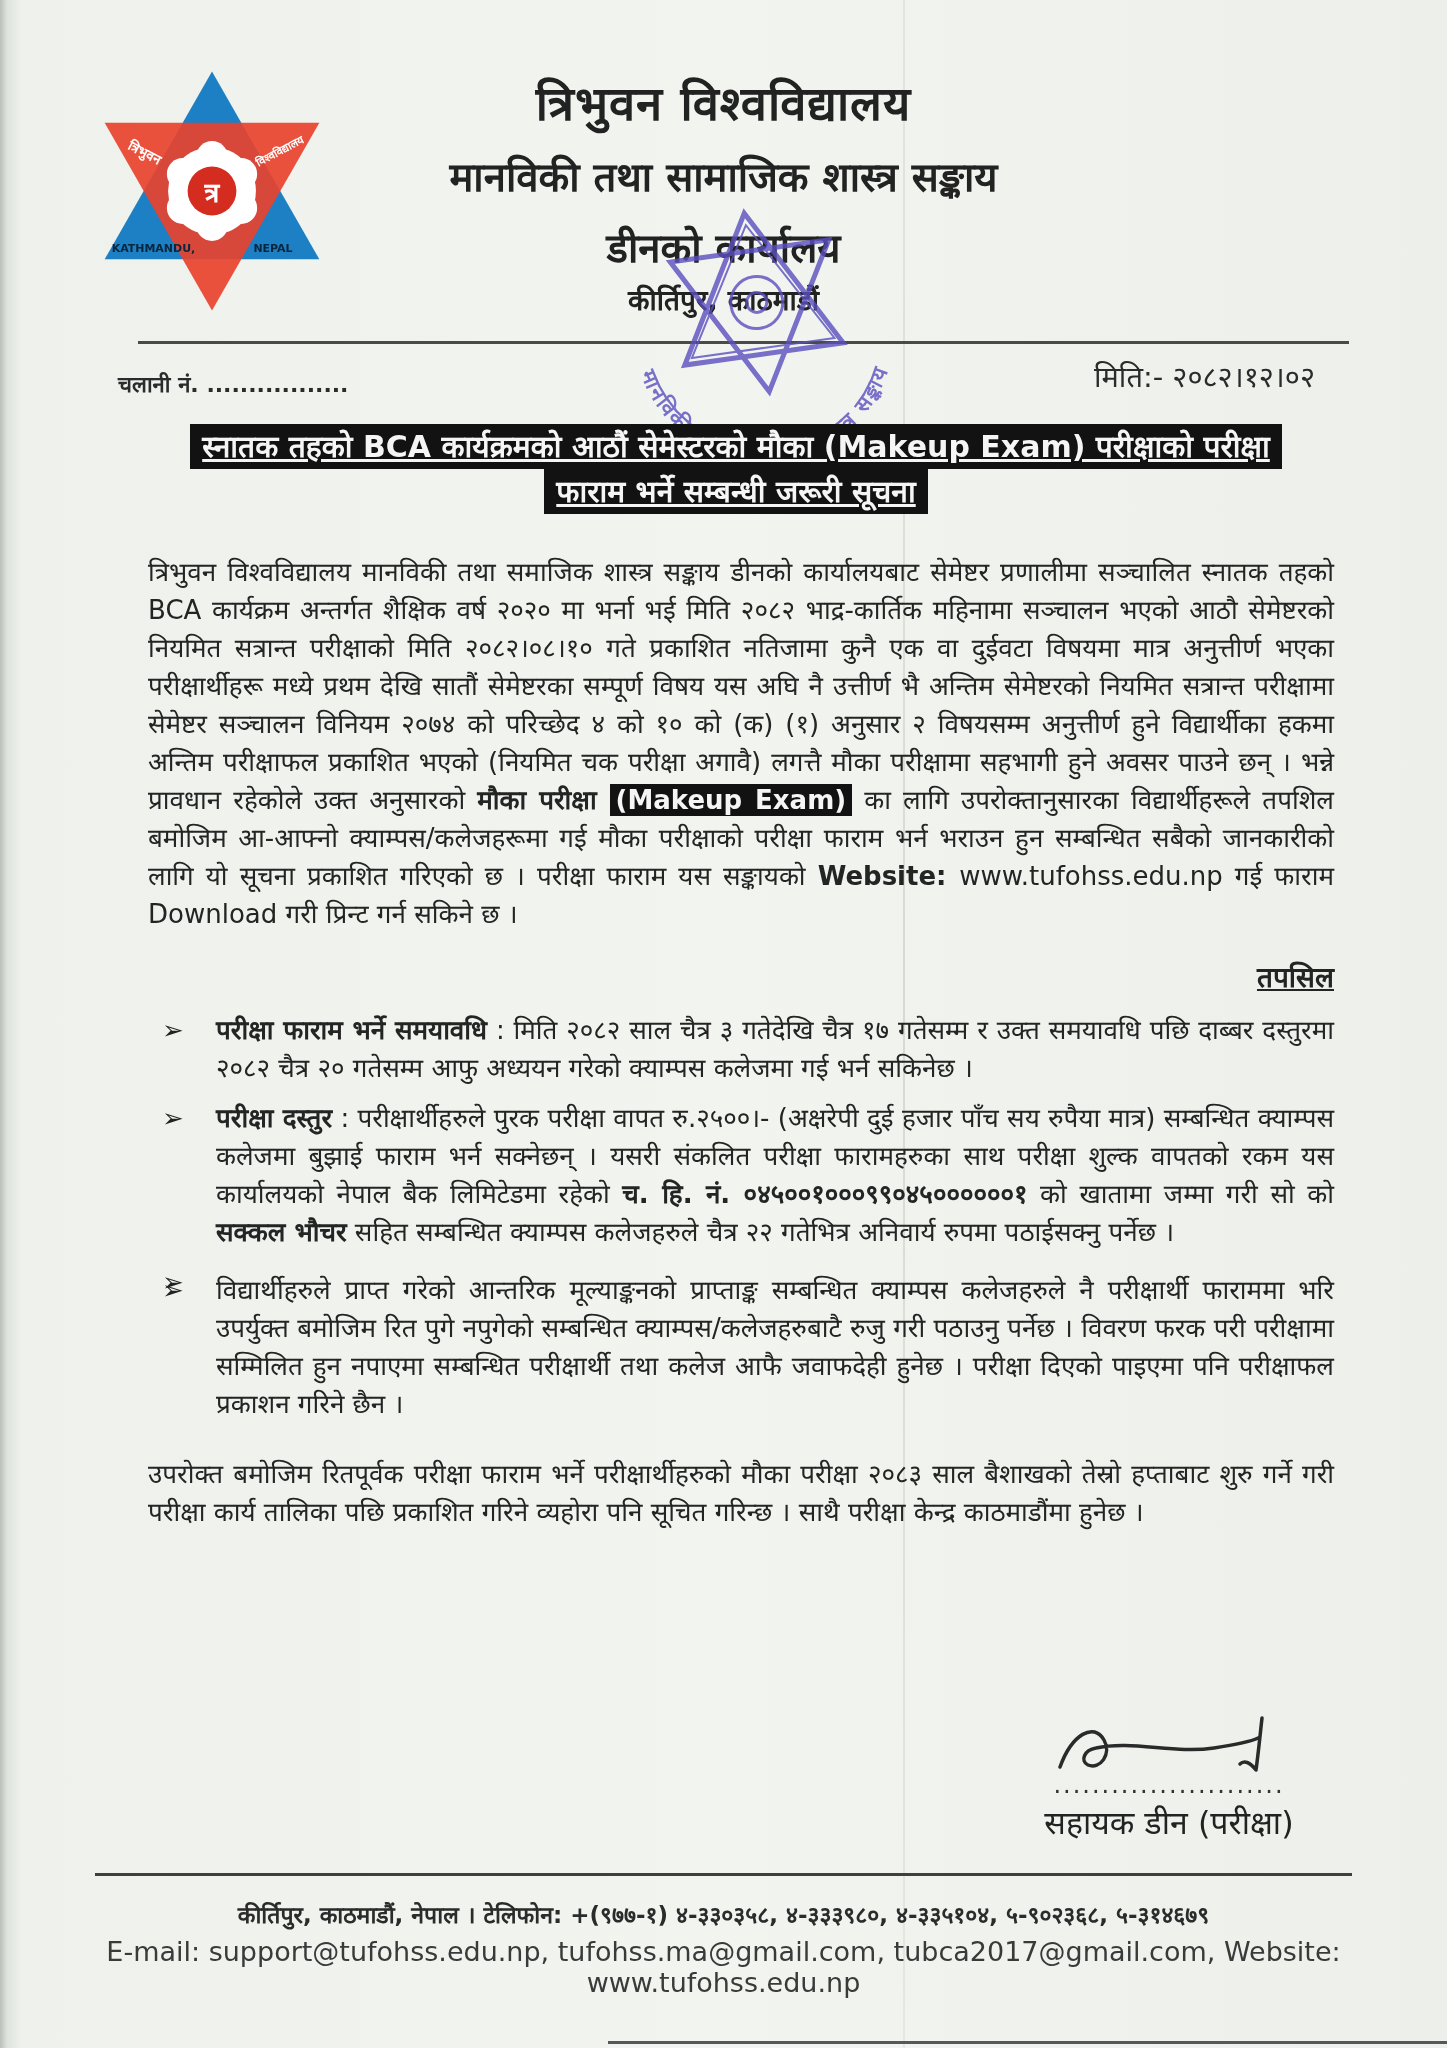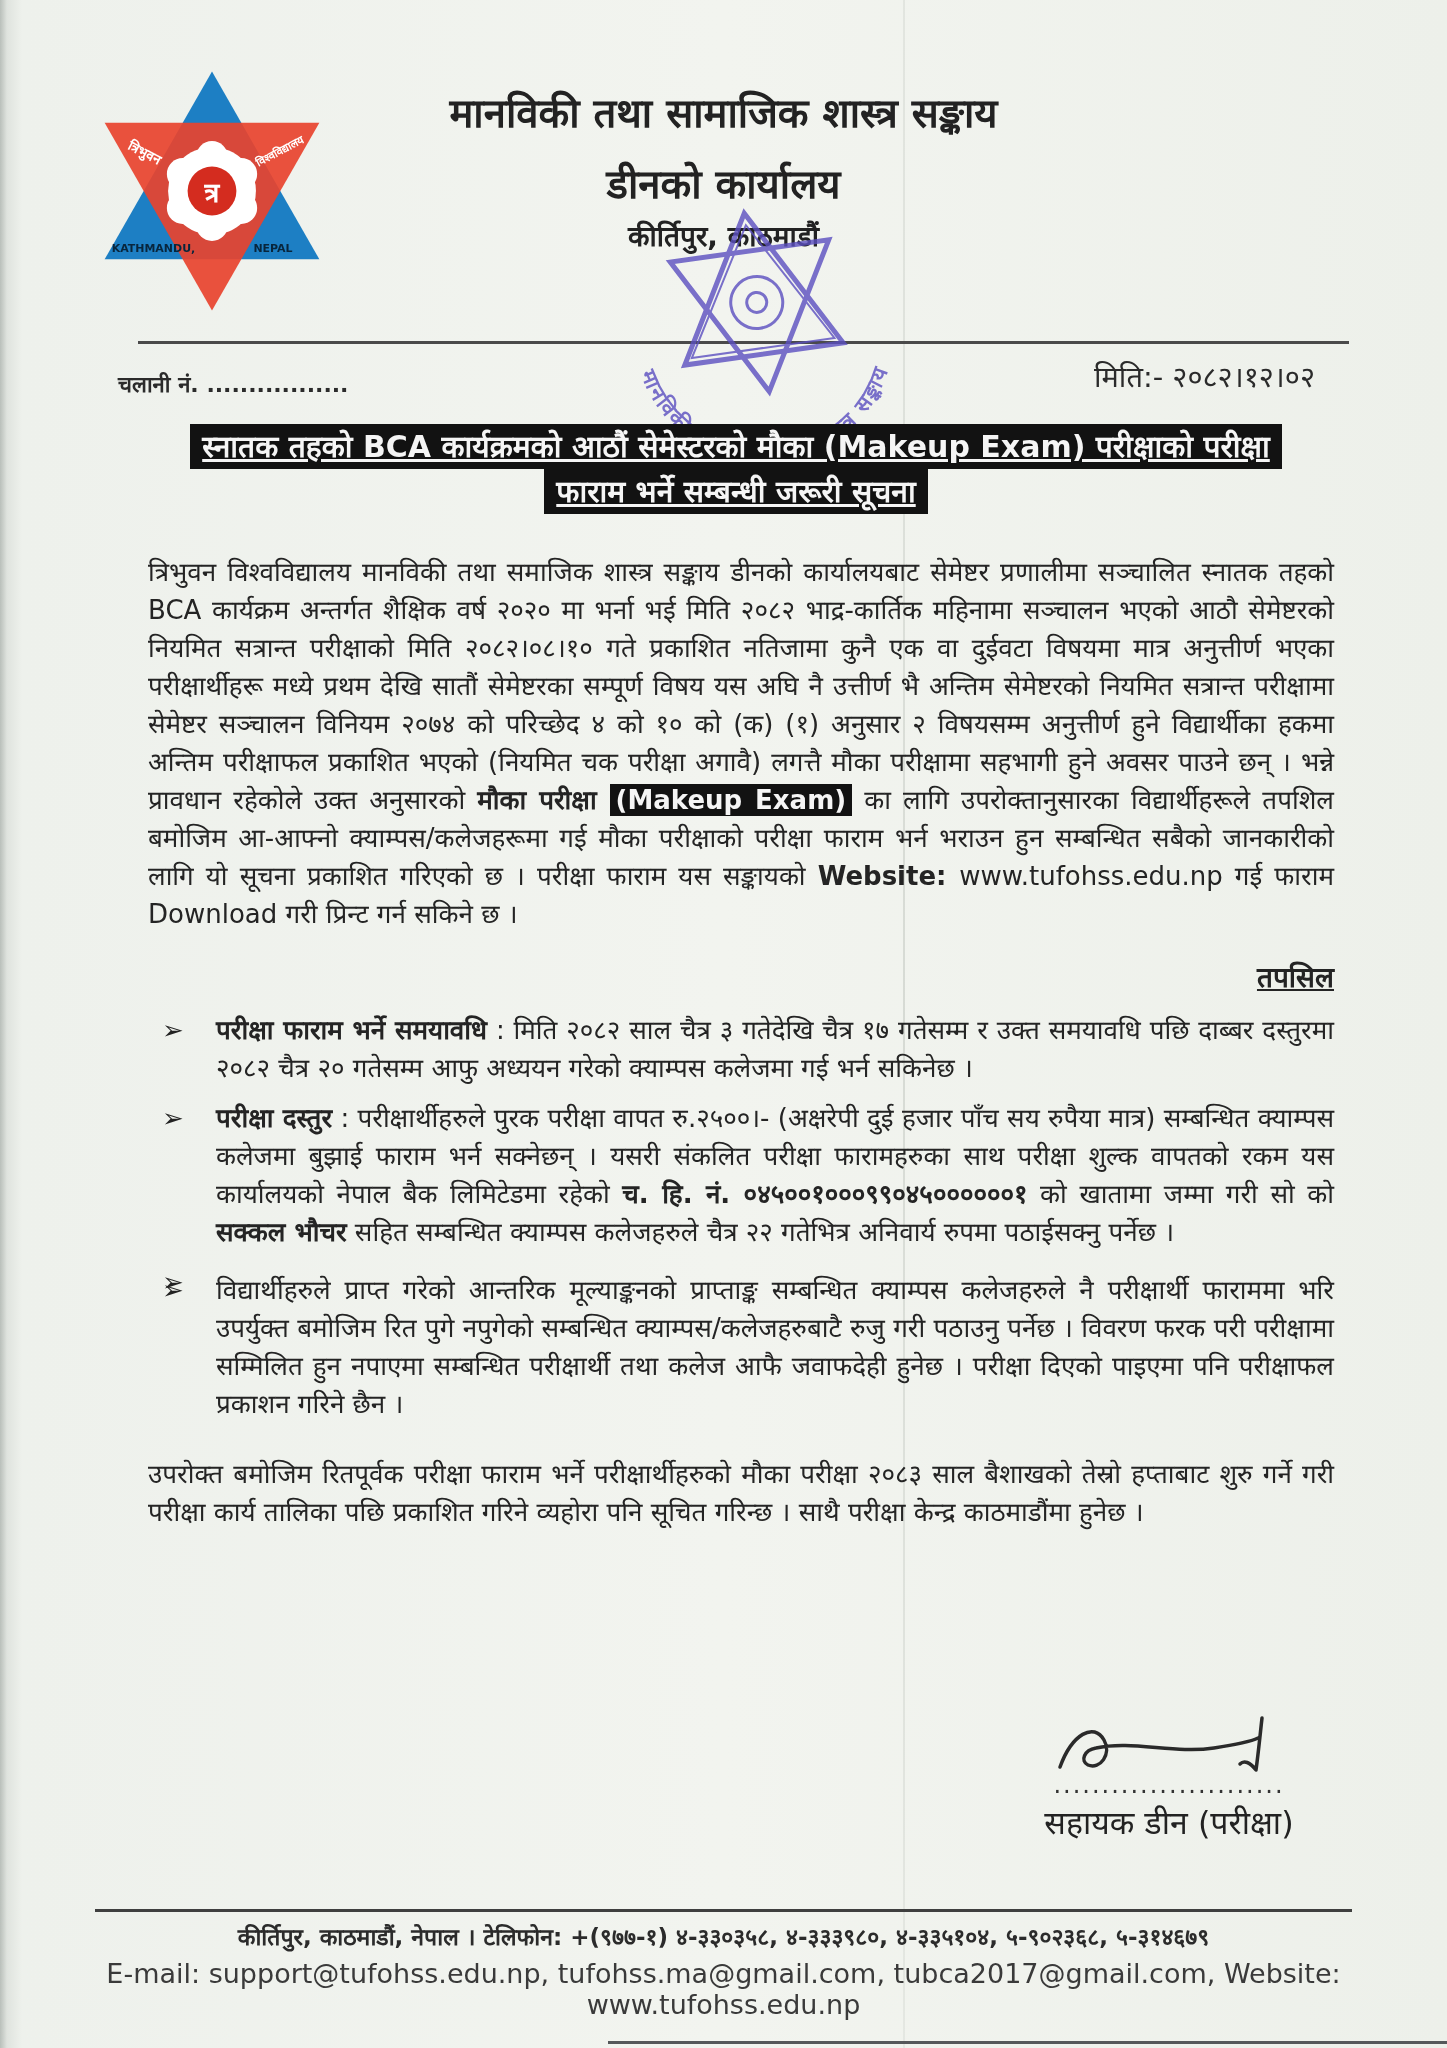--- a/index.html
+++ b/index.html
@@ -47,21 +47,21 @@
   .bullet{position:relative;padding-left:68px;margin-bottom:12px;}
   .bullet .marker{position:absolute;left:14px;top:0;font-size:26px;color:#222;}
   .bullet.gap-top{margin-top:20px;}
   .closing{margin-top:32px;}
   
   .signature{position:absolute;right:128px;top:1712px;width:300px;text-align:center;}
   .sig-scribble{display:block;margin:0 auto -6px auto;}
   .sig-dots{font-size:24px;letter-spacing:2px;color:#333;line-height:18px;}
   .sig-title{font-size:32px;color:#222;margin-top:6px;}
   
-  .footer{position:absolute;left:95px;right:95px;bottom:28px;border-top:3px solid #3f3f3f;padding-top:8px;text-align:center;}
+  .footer{position:absolute;left:95px;right:95px;bottom:50px;border-top:3px solid #3f3f3f;padding-top:22px;text-align:center;}
   .f1{font-size:23px;font-weight:bold;color:#2b2b2b;}
   .f2{font-size:27px;color:#3a3a3a;margin-top:6px;}
   .bottom-line{position:absolute;right:0;bottom:4px;width:58%;height:3px;background:#55585a;}
 </style>
 </head>
 <body>
 
 <div class="page">
   <div class="crease"></div>
 
@@ -80,20 +80,21 @@
       <circle cx="76" cy="86" r="13" fill="#ffffff"></circle>
     <circle cx="100" cy="100" r="20" fill="#d42c1f"></circle>
     <text x="100" y="109" text-anchor="middle" font-size="22" fill="#ffffff" font-weight="bold">त्र</text>
     <text x="43" y="72" text-anchor="middle" font-size="11" fill="#ffffff" font-weight="bold" transform="rotate(28 43 72)">त्रिभुवन</text>
     <text x="157" y="70" text-anchor="middle" font-size="9" fill="#ffffff" font-weight="bold" transform="rotate(-28 157 70)">विश्वविद्यालय</text>
     <text x="52" y="150" text-anchor="middle" font-size="9" fill="#08263d" font-weight="bold">KATHMANDU,</text>
     <text x="150" y="150" text-anchor="middle" font-size="9" fill="#08263d" font-weight="bold">NEPAL</text>
   </svg>
 
   <div class="letterhead">
+    <div class="lh-uni">त्रिभुवन विश्वविद्यालय</div>
     <div class="lh-fac">मानविकी तथा सामाजिक शास्त्र सङ्काय</div>
     <div class="lh-off">डीनको कार्यालय</div>
     <div class="lh-addr">कीर्तिपुर, काठमाडौं</div>
   </div>
 
   <div class="rule"></div>
 
   <div class="chalani">चलानी नं. .................</div>
   <div class="miti">मिति:- २०८२।१२।०२</div>
 

